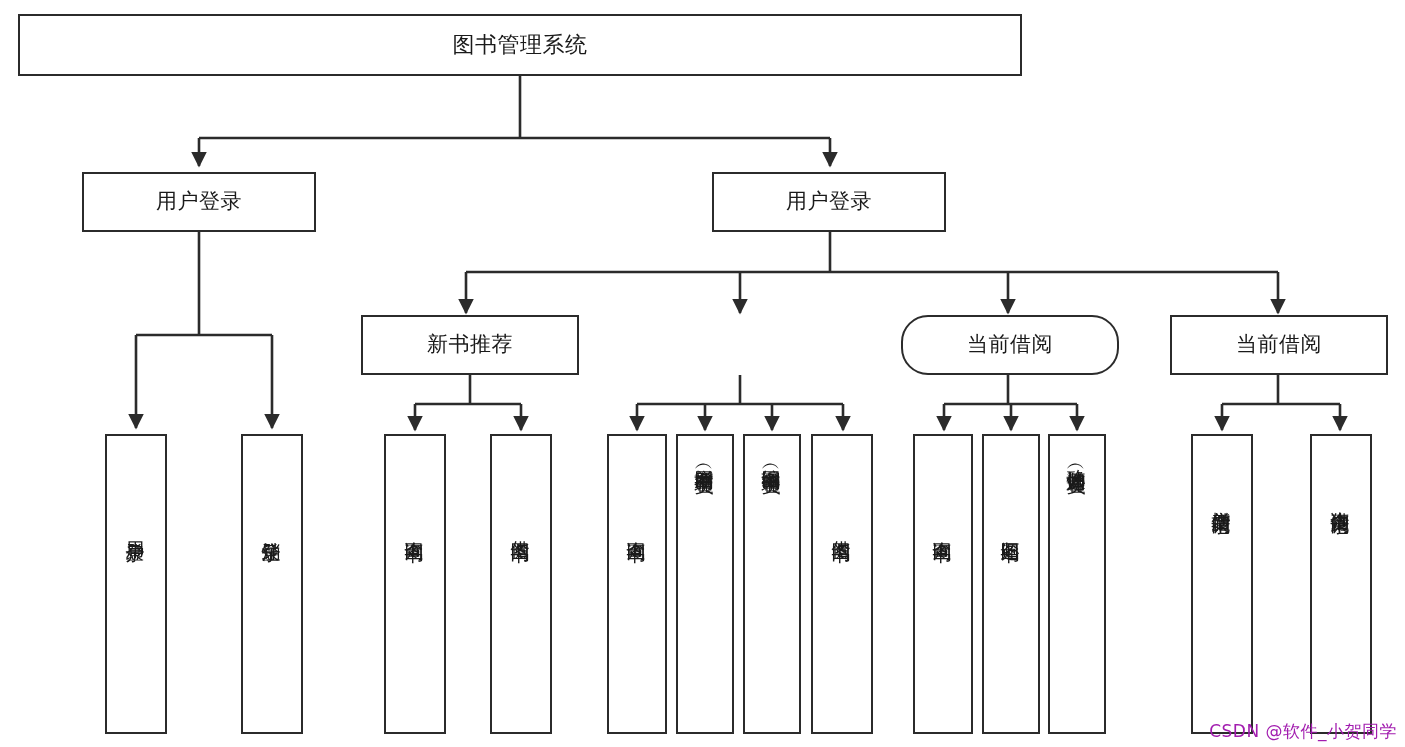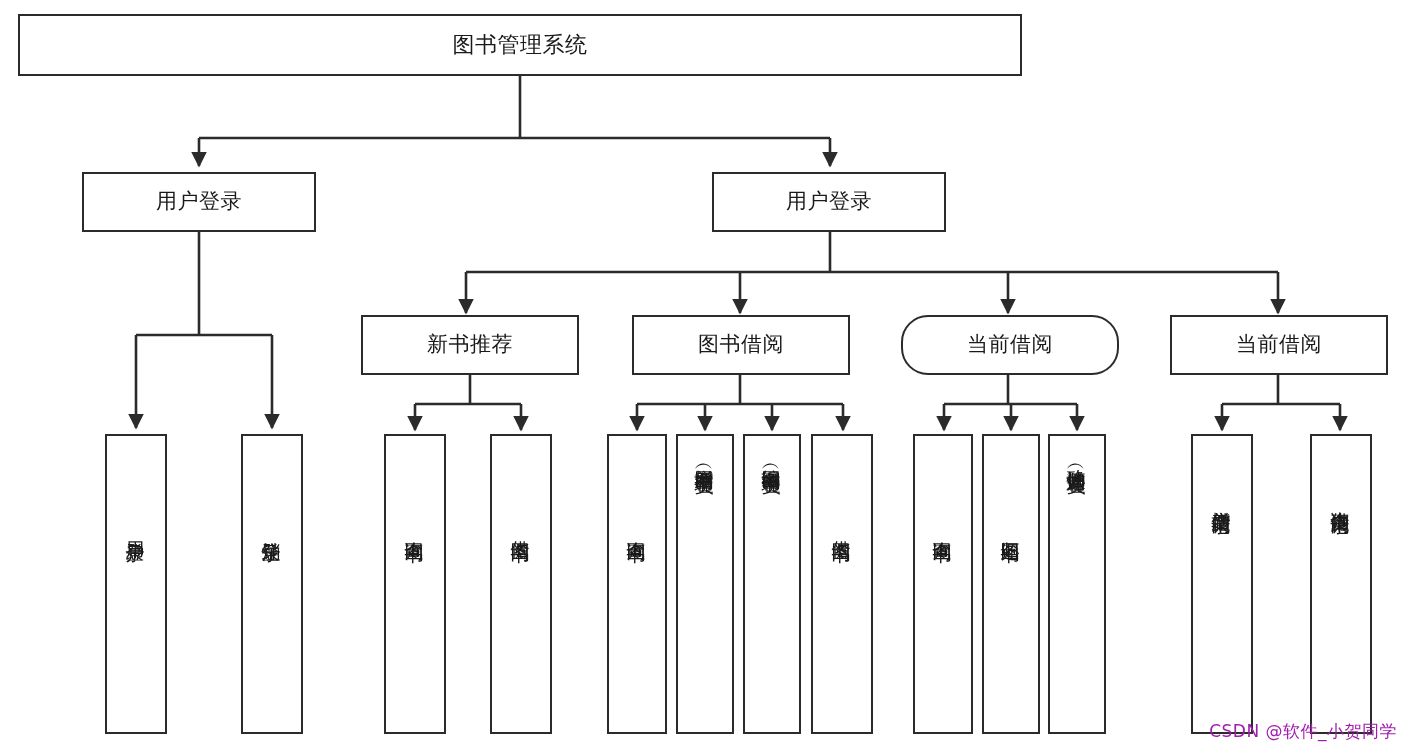--- a/index.html
+++ b/index.html
@@ -145,23 +145,20 @@
   <div class="node h" style="left:82px; top:172px; width:234px; height:60px;">
     <span class="lbl">用户登录</span>
   </div>
   <div class="node h" style="left:712px; top:172px; width:234px; height:60px;">
     <span class="lbl">用户登录</span>
   </div>
 
   <div class="node h" style="left:361px; top:315px; width:218px; height:60px;">
     <span class="lbl">新书推荐</span>
   </div>
-  <div class="node h" style="left:632px; top:315px; width:218px; height:60px;">
-    <span class="lbl">图书借阅</span>
-  </div>
   <div class="node h" style="left:901px; top:315px; width:218px; height:60px;border-radius:27px;">
     <span class="lbl">当前借阅</span>
   </div>
   <div class="node h" style="left:1170px; top:315px; width:218px; height:60px;">
     <span class="lbl">当前借阅</span>
   </div>
 
   <div class="node v midpad" style="left:105px; top:434px; width:62px; height:300px;">
     <span class="lbl">用户登录</span>
   </div>

